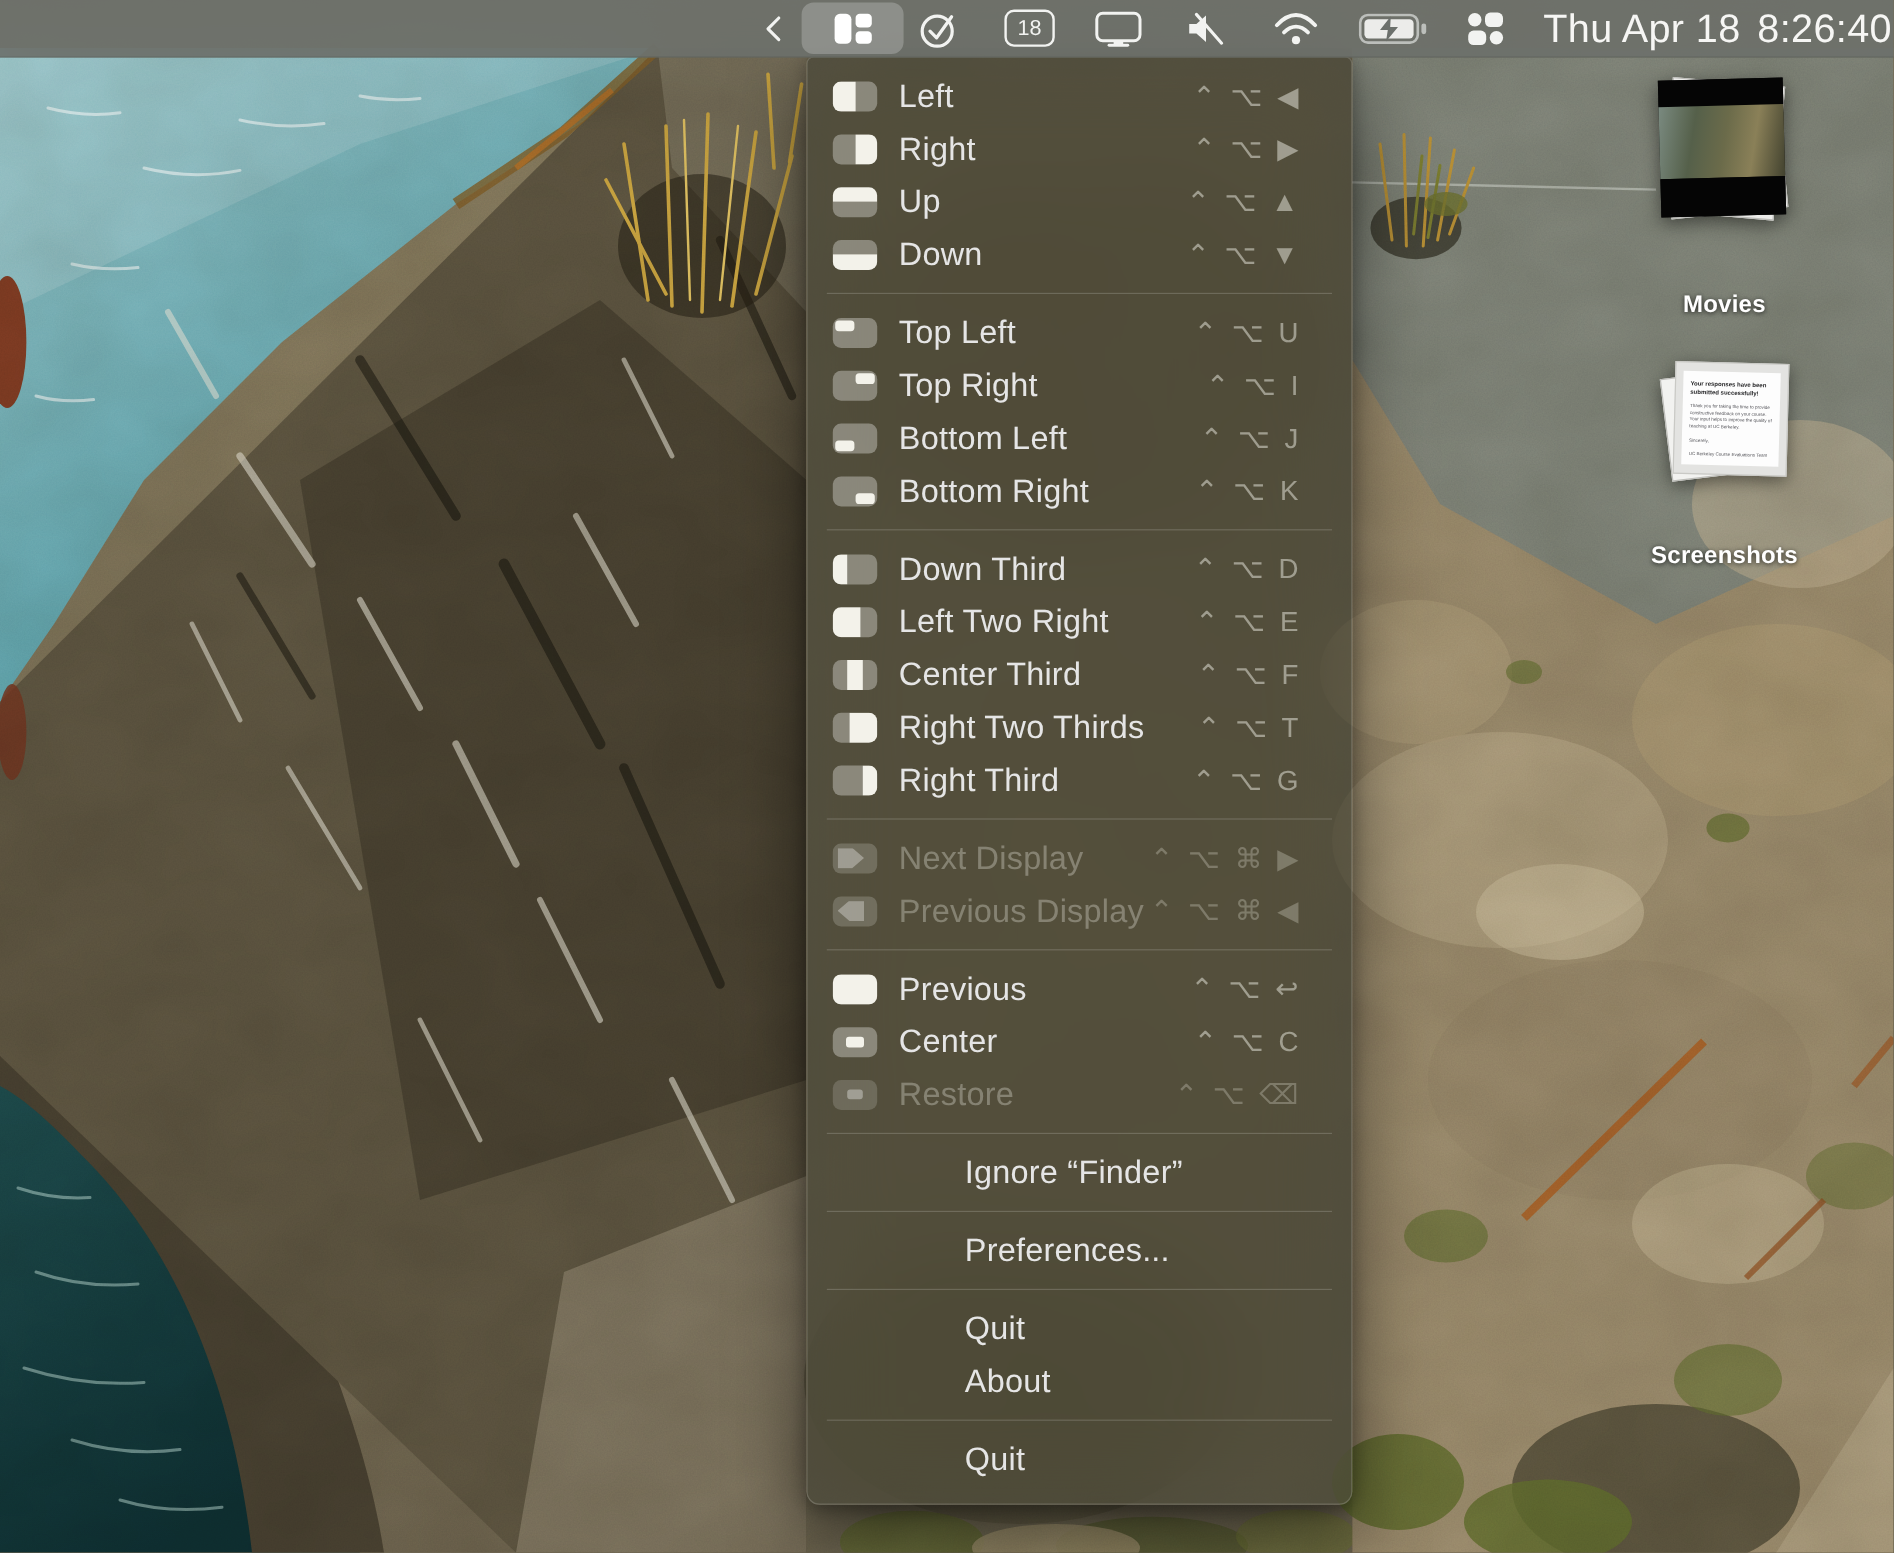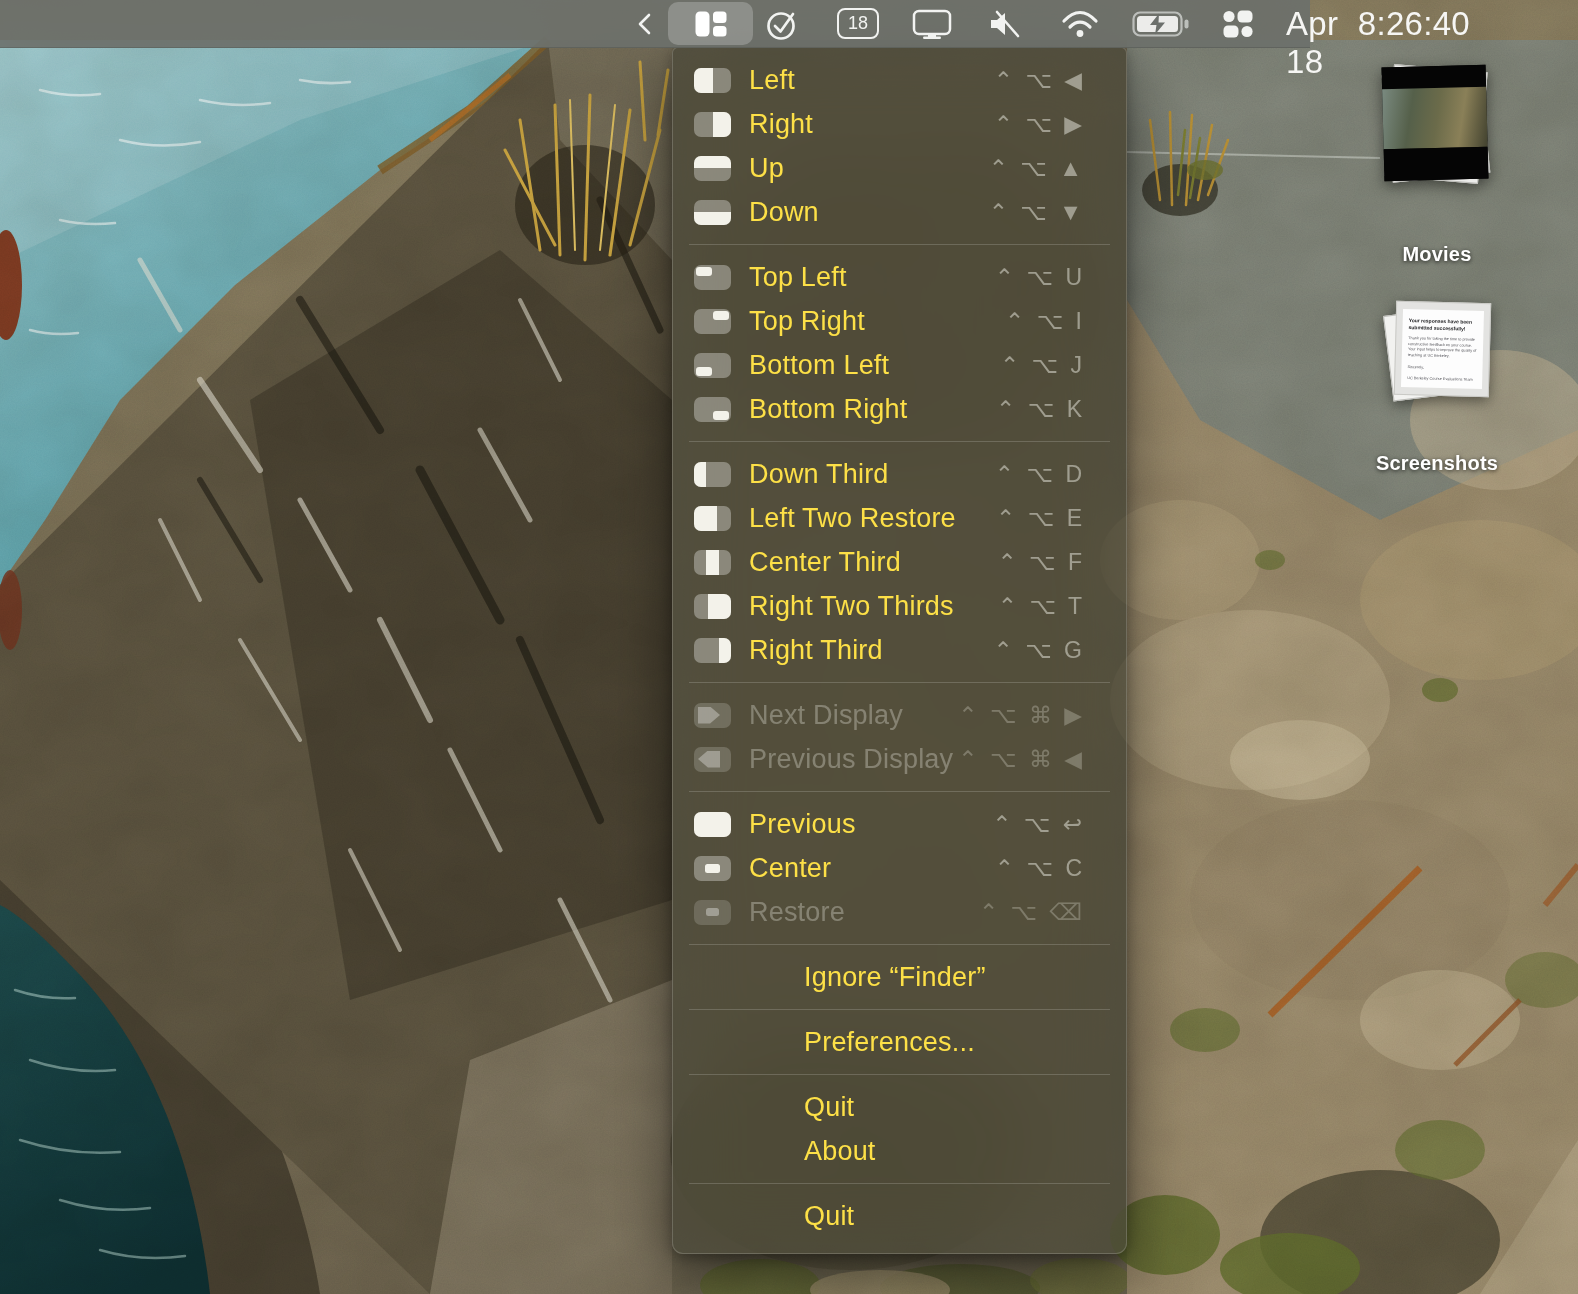--- a/index.html
+++ b/index.html
@@ -6,21 +6,21 @@
   body{
     width:1578px;height:1294px;overflow:hidden;position:relative;
     font-family:"Liberation Sans","DejaVu Sans",sans-serif;
     background:#6b6450;
     -webkit-font-smoothing:antialiased;
   }
   
   #wallpaper{position:absolute;inset:0;z-index:0;}
   
   #menubar{
-    position:absolute;left:0;top:0;width:1310px;height:47px;z-index:30;
+    position:absolute;left:0;top:0;width:1578px;height:47px;z-index:30;
     background:rgba(107,112,108,0.88);
     backdrop-filter:blur(22px) saturate(120%);
     -webkit-backdrop-filter:blur(22px) saturate(120%);
     border-bottom:1px solid rgba(0,0,0,0.12);
     color:#f2f3f1;
   }
   .mb-item{position:absolute;top:0;height:47px;display:flex;align-items:center;justify-content:center;}
   .mb-highlight{
     position:absolute;left:668px;top:2px;width:85px;height:43px;border-radius:10px;
     background:rgba(255,255,255,0.22);display:flex;align-items:center;justify-content:center;
@@ -39,21 +39,21 @@
     background:rgba(66,66,55,0.62);
     backdrop-filter:blur(34px) saturate(150%);
     -webkit-backdrop-filter:blur(34px) saturate(150%);
     border:1px solid rgba(255,255,255,0.17);
     border-radius:6px 6px 11px 11px;
     box-shadow:0 22px 60px rgba(0,0,0,0.5),0 4px 14px rgba(0,0,0,0.3);
     padding:10px 0 12px 0;
   }
   .mi{display:flex;align-items:center;height:44px;padding:0 41px 0 21px;}
   .mi .lbl{
-    margin-left:18px;font-size:27px;color:#fde047;white-space:nowrap;letter-spacing:.2px;
+    margin-left:18px;font-size:27px;color:#e5e5e5;white-space:nowrap;letter-spacing:.2px;
   }
   .mi.noicon .lbl{margin-left:110px;}
   .mi .key{
     margin-left:auto;font-size:23px;color:rgba(238,237,228,0.5);
     letter-spacing:3px;white-space:nowrap;
   }
   .mi.dis .lbl{color:rgba(238,237,228,0.33);}
   .mi.dis .key{color:rgba(238,237,228,0.28);}
   .sep{height:1px;background:rgba(255,255,255,0.17);margin:10px 16px;}
   
@@ -386,21 +386,21 @@
     <span class="ic t1">
         <i></i>
       </span>
     <span class="lbl">Down Third</span>
     <span class="key">⌃ ⌥ D</span>
   </div>
   <div class="mi">
     <span class="ic t2">
         <i></i>
       </span>
-    <span class="lbl">Left Two Restore</span>
+    <span class="lbl">Left Two Right</span>
     <span class="key">⌃ ⌥ E</span>
   </div>
   <div class="mi">
     <span class="ic tc">
         <i></i>
       </span>
     <span class="lbl">Center Third</span>
     <span class="key">⌃ ⌥ F</span>
   </div>
   <div class="mi">

